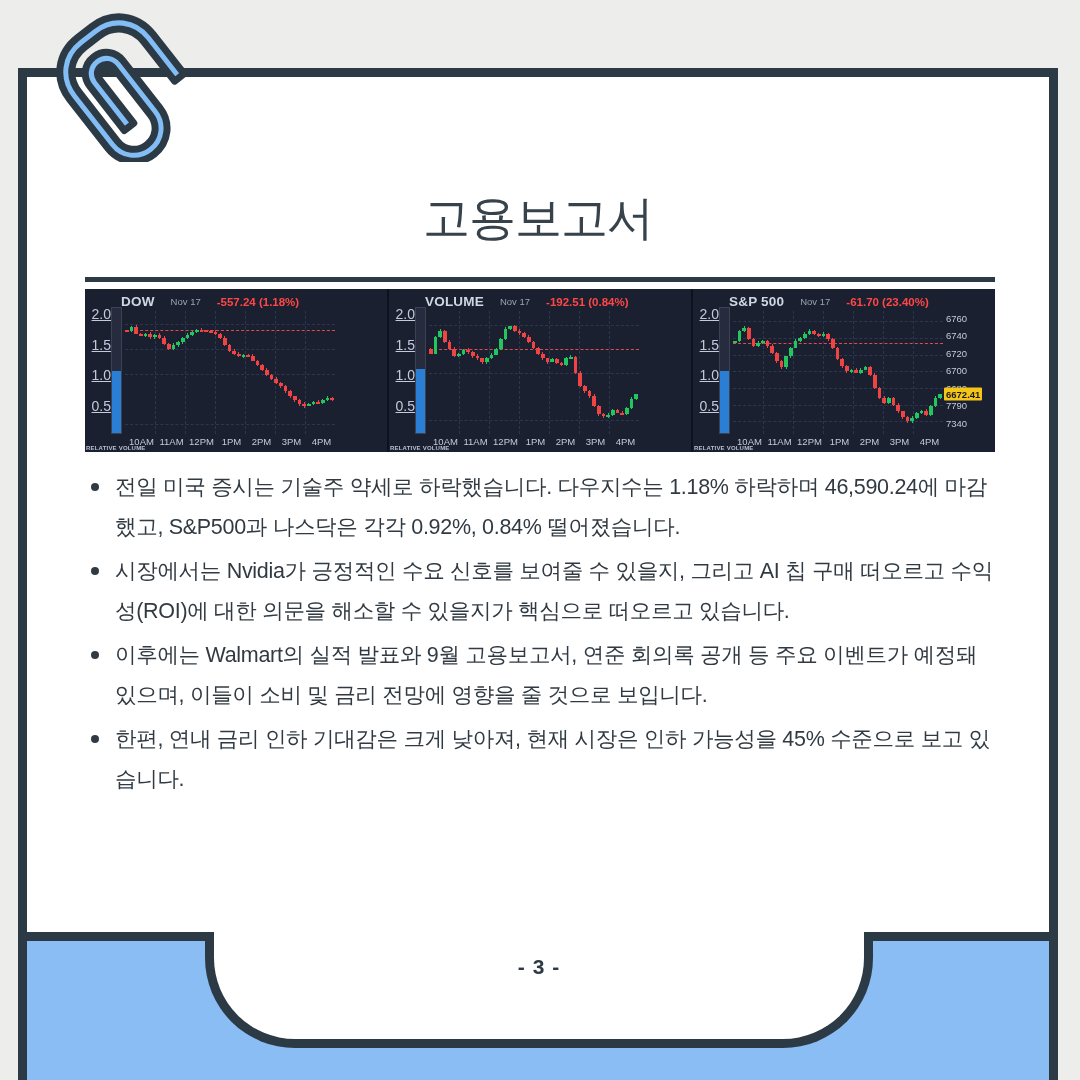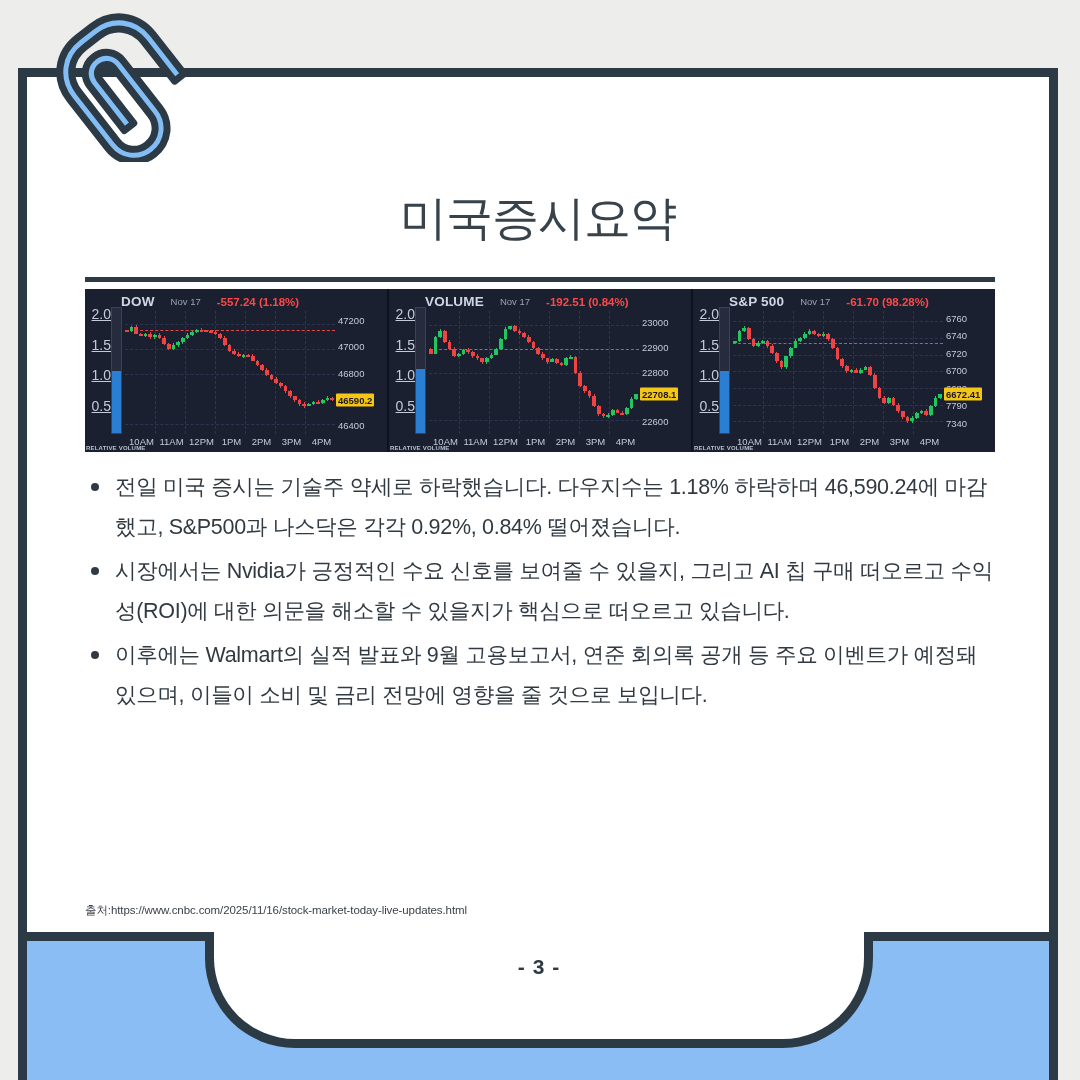--- a/index.html
+++ b/index.html
@@ -249,21 +249,21 @@
     letter-spacing:-.1px;
   }
 </style>
 </head>
 <body>
 
 <div id="page-card">
 
   <div id="content">
 
-    <div id="title">미국증시요약</div>
+    <div id="title">고용보고서</div>
 
     <div id="hr"></div>
 
     <div id="chart-strip">
         <div class="chart-panel">
           <div class="cp-head">
             <div class="cp-name">DOW</div>
             <div class="cp-date">Nov 17</div>
             <div class="cp-chg">-557.24 (1.18%)</div>
           </div>
@@ -463,27 +463,20 @@
             </div>
             <div class="candle up" style="left: 95.5556%; width: 1.73333%; top: 0px; bottom: 0px;">
               <div class="wick" style="top: 69.1645%; height: 4.13368%;"></div>
               <div class="body" style="top: 70.4082%; height: 2.04082%;"></div>
             </div>
             <div class="candle down" style="left: 97.7778%; width: 1.73333%; top: 0px; bottom: 0px;">
               <div class="wick" style="top: 69.9282%; height: 3.44195%;"></div>
               <div class="body" style="top: 70.4082%; height: 2.02041%;"></div>
             </div>
           </div>
-          <div class="axis-right">
-            <span style="top: 10.2041%;">47200</span>
-            <span style="top: 30.6122%;">47000</span>
-            <span style="top: 51.0204%;">46800</span>
-            <span style="top: 91.8367%;">46400</span>
-            <div class="last-badge" style="top: 72.4286%;">46590.2</div>
-          </div>
           <div class="axis-bottom">
             <span style="left: 7.85714%;">10AM</span>
             <span style="left: 22.1429%;">11AM</span>
             <span style="left: 36.4286%;">12PM</span>
             <span style="left: 50.7143%;">1PM</span>
             <span style="left: 65%;">2PM</span>
             <span style="left: 79.2857%;">3PM</span>
             <span style="left: 93.5714%;">4PM</span>
           </div>
         </div>
@@ -689,42 +682,35 @@
             </div>
             <div class="candle up" style="left: 95.5556%; width: 1.73333%; top: 0px; bottom: 0px;">
               <div class="wick" style="top: 69.9102%; height: 9.78517%;"></div>
               <div class="body" style="top: 71.1538%; height: 7.69231%;"></div>
             </div>
             <div class="candle up" style="left: 97.7778%; width: 1.73333%; top: 0px; bottom: 0px;">
               <div class="wick" style="top: 67.1931%; height: 4.90231%;"></div>
               <div class="body" style="top: 67.6731%; height: 3.48077%;"></div>
             </div>
           </div>
-          <div class="axis-right">
-            <span style="top: 11.5385%;">23000</span>
-            <span style="top: 30.7692%;">22900</span>
-            <span style="top: 50%;">22800</span>
-            <span style="top: 88.4615%;">22600</span>
-            <div class="last-badge" style="top: 67.6731%;">22708.1</div>
-          </div>
           <div class="axis-bottom">
             <span style="left: 7.85714%;">10AM</span>
             <span style="left: 22.1429%;">11AM</span>
             <span style="left: 36.4286%;">12PM</span>
             <span style="left: 50.7143%;">1PM</span>
             <span style="left: 65%;">2PM</span>
             <span style="left: 79.2857%;">3PM</span>
             <span style="left: 93.5714%;">4PM</span>
           </div>
         </div>
         <div class="chart-panel">
           <div class="cp-head">
             <div class="cp-name">S&amp;P 500</div>
             <div class="cp-date">Nov 17</div>
-            <div class="cp-chg">-61.70 (98.28%)</div>
+            <div class="cp-chg">-61.70 (23.40%)</div>
           </div>
           <div class="axis-left">
             <span style="top: 5.66038%;">2.0</span>
             <span style="top: 29.2453%;">1.5</span>
             <span style="top: 52.8302%;">1.0</span>
             <span style="top: 76.4151%;">0.5</span>
           </div>
           <div class="volbar-track">
             <div class="volbar-fill" style="height: 49.5283%;"></div>
           </div>
@@ -944,23 +930,23 @@
             <span style="left: 79.2857%;">3PM</span>
             <span style="left: 93.5714%;">4PM</span>
           </div>
         </div>
       </div>
 
     <div id="bullets">
         <div class="bullet"><span class="dot"></span><span>전일 미국 증시는 기술주 약세로 하락했습니다. 다우지수는 1.18% 하락하며 46,590.24에 마감했고, S&amp;P500과 나스닥은 각각 0.92%, 0.84% 떨어졌습니다.</span></div>
         <div class="bullet"><span class="dot"></span><span>시장에서는 Nvidia가 긍정적인 수요 신호를 보여줄 수 있을지, 그리고 AI 칩 구매 떠오르고 수익성(ROI)에 대한 의문을 해소할 수 있을지가 핵심으로 떠오르고 있습니다.</span></div>
         <div class="bullet"><span class="dot"></span><span>이후에는 Walmart의 실적 발표와 9월 고용보고서, 연준 회의록 공개 등 주요 이벤트가 예정돼 있으며, 이들이 소비 및 금리 전망에 영향을 줄 것으로 보입니다.</span></div>
+        <div class="bullet"><span class="dot"></span><span>한편, 연내 금리 인하 기대감은 크게 낮아져, 현재 시장은 인하 가능성을 45% 수준으로 보고 있습니다.</span></div>
       </div>
 
-    <div id="source">출처:https://www.cnbc.com/2025/11/16/stock-market-today-live-updates.html</div>
   </div>
 </div>
 
 <div id="bottom-band">
   <div id="band-top-rule"></div>
 </div>
 <div id="pocket"></div>
 <div id="pocket-cover"></div>
 <div id="page-number">- 3 -</div>
 

